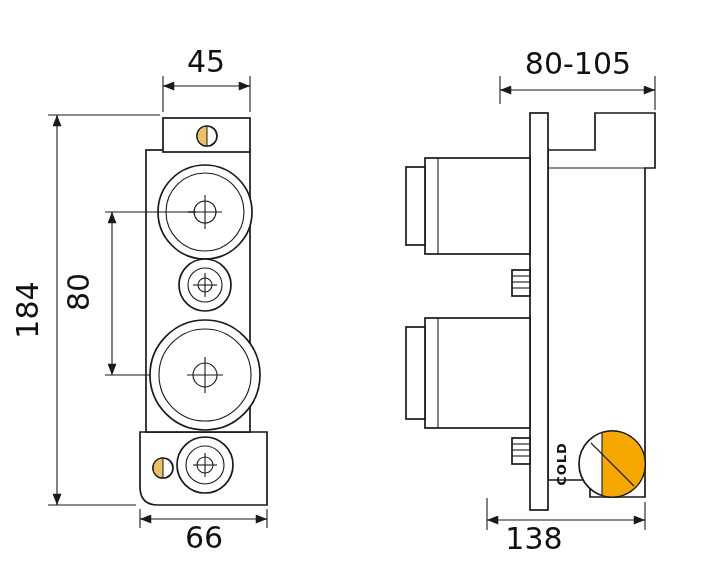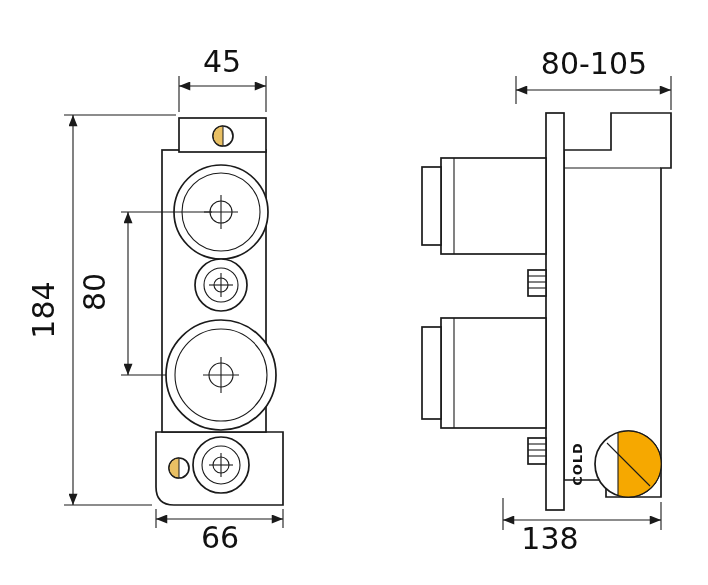--- a/index.html
+++ b/index.html
@@ -9,21 +9,20 @@
     width: 708px;
     height: 585px;
     overflow: hidden;
     font-family: "DejaVu Sans", sans-serif;
   }
   .canvas {
     position: relative;
     width: 628px;
     height: 585px;
     background: #ffffff;
-    padding-left: 16px;
   }
   svg { display: block; }
   .outline { fill: #ffffff; stroke: #1a1a1a; stroke-width: 1.7; }
   .thin { fill: none; stroke: #1a1a1a; stroke-width: 1.1; }
   .dim { fill: none; stroke: #1a1a1a; stroke-width: 1.1; }
   .dimtext {
     font-family: "DejaVu Sans", sans-serif;
     font-size: 30px;
     fill: #111111;
   }

